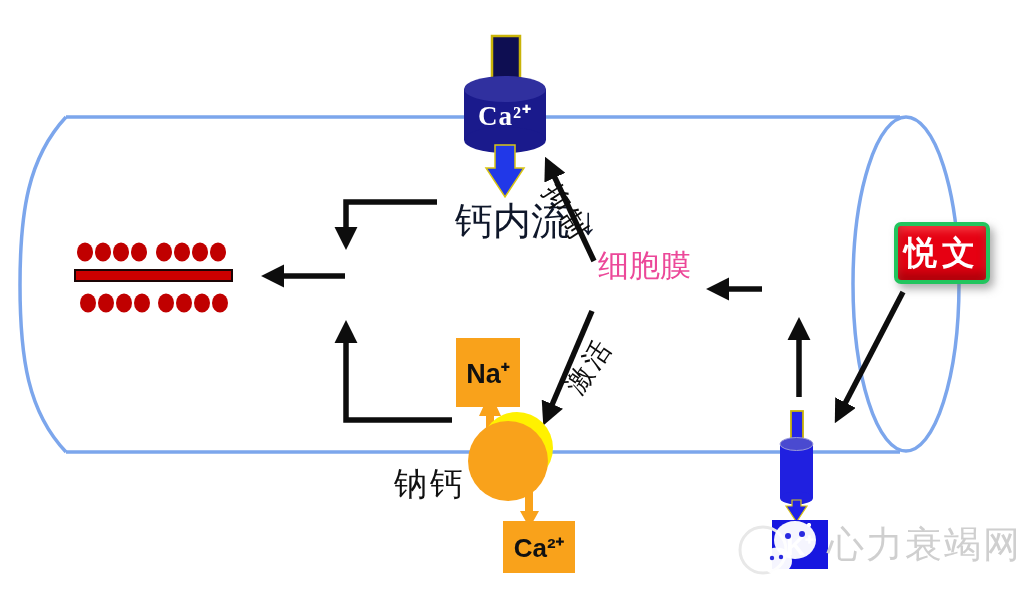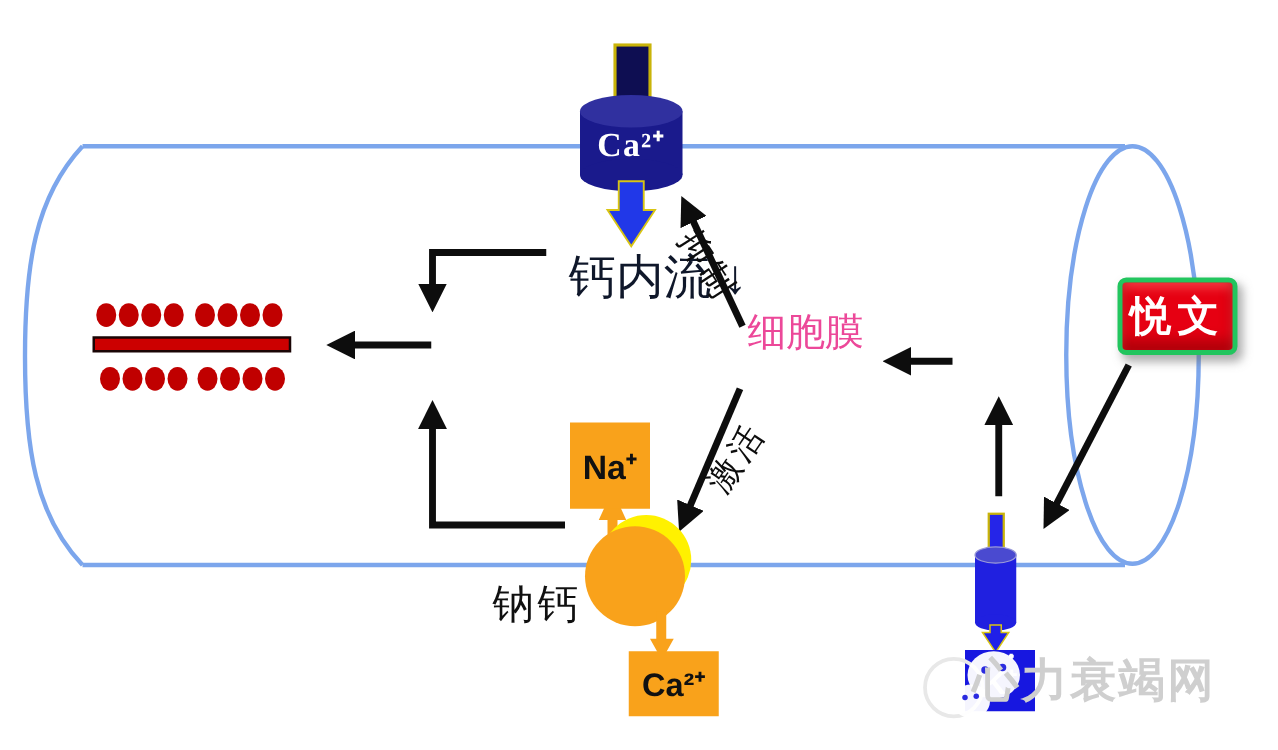--- a/index.html
+++ b/index.html
@@ -29,22 +29,22 @@
     display:flex;align-items:center;justify-content:center;
     color:#111;font-weight:bold;font-size:26px;}
   .k-box{left:772px;top:520px;width:56px;height:49px;background:#1717E0;
     display:flex;align-items:center;justify-content:center;
     color:#ffffff;font-weight:bold;font-size:26px;}
   .drug-box{left:894px;top:222px;width:88px;height:54px;background:#E60012;
     border:4px solid #22c55e;border-radius:7px;
     box-shadow:4px 5px 8px rgba(110,110,110,0.55), inset 0 -8px 10px rgba(110,0,0,0.45), inset 0 5px 8px rgba(255,110,110,0.5);
     display:flex;align-items:center;justify-content:center;
     color:#ffffff;font-weight:bold;font-size:33px;letter-spacing:5px;}
-  .watermark-text{left:778px;top:520px;font-size:37px;color:#CFCFCF;
-    letter-spacing:2px;white-space:nowrap;font-weight:bold;}
+  .watermark-text{left:827px;top:520px;font-size:37px;color:#CFCFCF;
+    letter-spacing:2px;white-space:nowrap;}
 </style>
 </head>
 <body>
 
 <div class="stage">
 
   <svg class="abs" width="1022" height="600" viewBox="0 0 1022 600" style="left:0;top:0;">
     <defs>
       <marker id="ab" viewBox="0 0 10 10" refX="7" refY="5" markerWidth="4.2" markerHeight="4.2" orient="auto-start-reverse">
         <path d="M0,0 L10,5 L0,10 Z" fill="#0d0d0d"></path>

